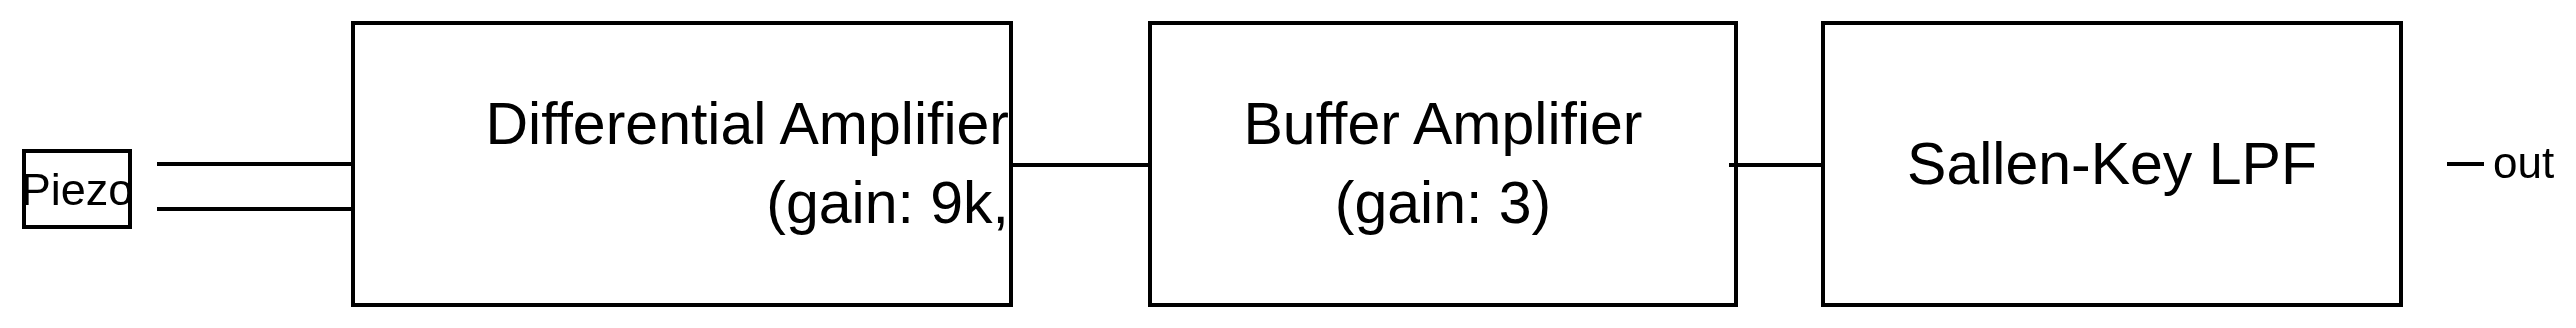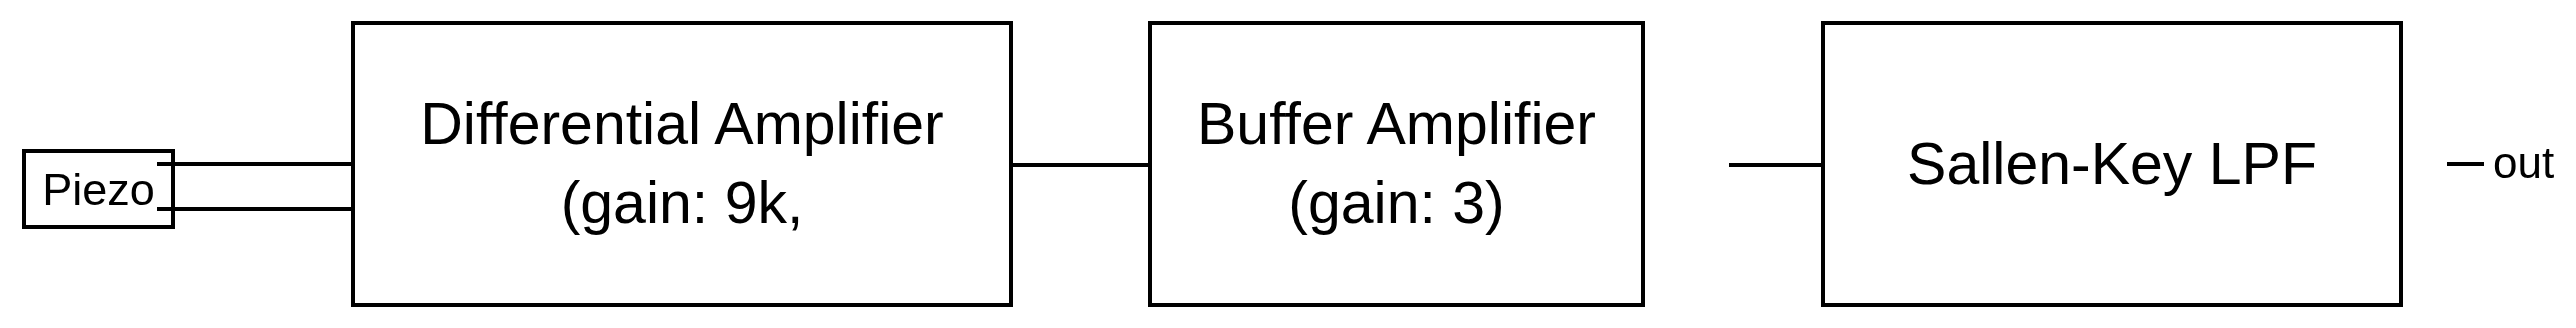--- a/index.html
+++ b/index.html
@@ -23,34 +23,34 @@
     border: 4px solid #000000;
     display: flex;
     flex-direction: column;
     align-items: center;
     justify-content: center;
     text-align: center;
   }
   .piezo-box {
     left: 22px;
     top: 149px;
-    width: 153px;
+    width: 110px;
     height: 80px;
     border-width: 4.8px;
     font-size: 45px;
     line-height: 1;
   }
   .block {
     top: 21px;
     height: 286px;
     font-size: 59px;
     line-height: 79px;
   }
-  .box1 { left: 351px;  width: 662px; }
-  .box2 { left: 1148px; width: 497px; }
+  .box1 { left: 351px;  width: 662px; align-items: flex-end; }
+  .box2 { left: 1148px; width: 590px; }
   .box3 { left: 1821px; width: 582px; }
   .box-line { white-space: nowrap; }
   .wire {
     position: absolute;
     height: 4px;
     background: #000000;
   }
   .wire-top    { left: 157px;  top: 162px; width: 195px; }
   .wire-bottom { left: 157px;  top: 207px; width: 195px; }
   .conn1       { left: 1013px; top: 163px; width: 135px; }

